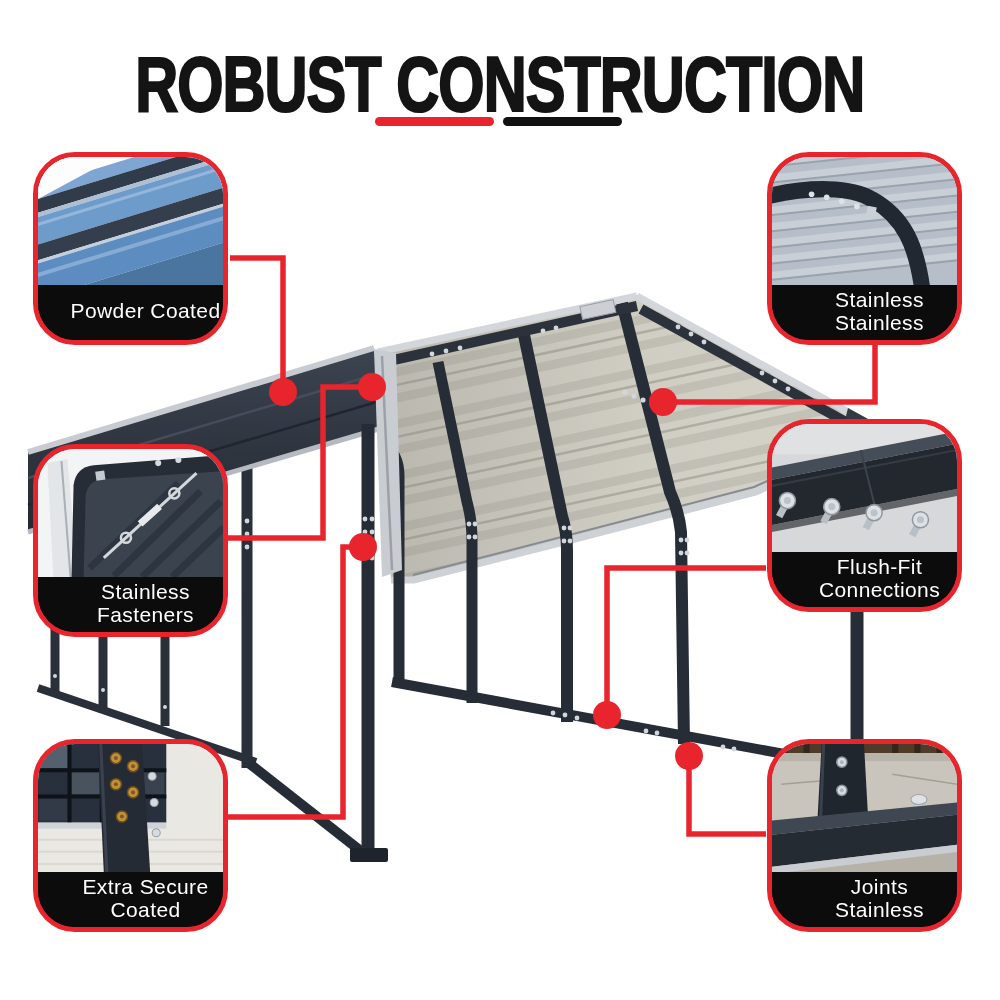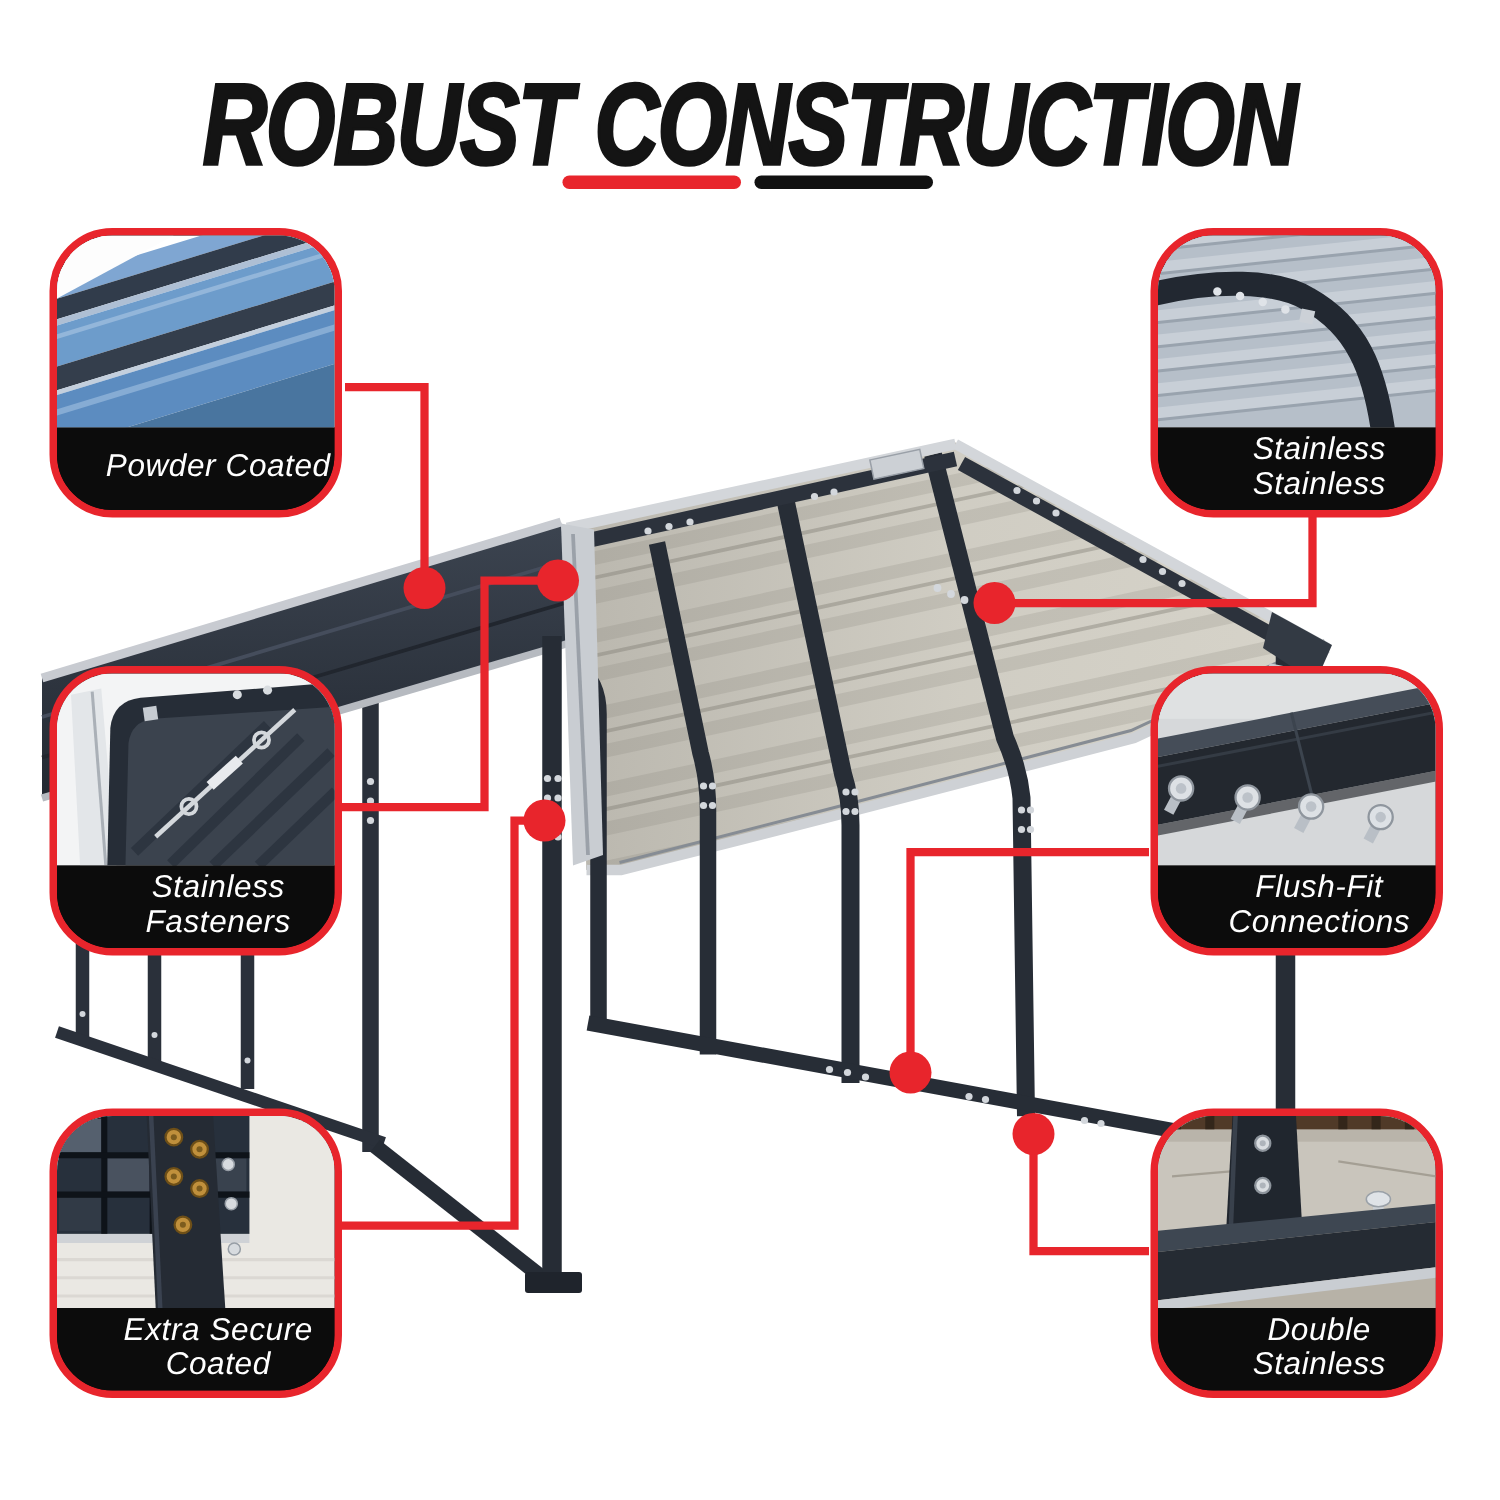--- a/index.html
+++ b/index.html
@@ -1,18 +1,18 @@
 <!DOCTYPE html>
 <html style="--accent: #e8252c; --band: #0c0c0c; --ink: #141414;"><head>
 <meta charset="utf-8">
 <style>
   :root { --accent:#e8252c; --ink:#141414; --band:#0c0c0c; }
   * { margin:0; padding:0; box-sizing:border-box; }
   body { background:#ffffff; font-family:"Liberation Sans", sans-serif; }
-  .stage { position:relative; width:1000px; height:1000px; background:#fff; overflow:hidden;font-style:italic; }
+  .stage { position:relative; width:1000px; height:1000px; background:#fff; overflow:hidden; }
 
   
   .title-wrap { position:absolute; left:0; top:40px; width:1000px; text-align:center; }
   .title { display:inline-block; font-size:62px; font-weight:bold; color:var(--ink);
            letter-spacing:-1px; transform:scale(0.96,1.24); transform-origin:center top;
            -webkit-text-stroke:1.8px var(--ink); white-space:nowrap; }
   .bars { position:absolute; left:0; top:117px; width:1000px; height:9px; }
   .bar { position:absolute; height:9px; border-radius:5px; top:0; }
   .bar.red  { left:375px; width:119px; background:var(--accent); }
   .bar.blk  { left:503px; width:119px; background:#111; }
@@ -282,21 +282,21 @@
           <circle cx="140" cy="11" r="3" fill="#d8dce0"></circle>
         <rect x="58" y="22" width="9" height="9" fill="#c6cbd1" transform="rotate(-8 62 26)"></rect>
       </svg>
     </div>
     <div class="band">
       <span>Stainless</span>
       <span>Fasteners</span>
     </div>
   </div>
 
-  <div class="callout" style="left:767px; top:444px;">
+  <div class="callout" style="left:767px; top:419px;">
     <div class="photo">
       <svg viewBox="0 0 185 127" preserveAspectRatio="xMidYMid slice">
         <rect width="185" height="127" fill="#d6d8da"></rect>
         <rect width="185" height="30" fill="#dfe1e2"></rect>
         <g transform="rotate(-11 92 63)">
           <rect x="-25" y="26" width="240" height="12" fill="#454d58"></rect>
           <rect x="-25" y="38" width="240" height="44" fill="#23282f"></rect>
           <line x1="-25" y1="44" x2="215" y2="44" stroke="#343b44" stroke-width="2"></line>
           <line x1="96" y1="26" x2="99" y2="82" stroke="#3c444e" stroke-width="2"></line>
           <rect x="-25" y="82" width="240" height="7" fill="#15191e" opacity="0.6"></rect>
@@ -400,18 +400,18 @@
         <polygon points="0,76 185,58 185,70 0,90" fill="#3e4752"></polygon>
         <polygon points="0,90 185,70 185,100 0,122" fill="#252b33"></polygon>
         <polygon points="0,122 185,100 185,107 0,129" fill="#c9cdd2"></polygon>
         <circle cx="70" cy="18" r="5" fill="#d9dde1" stroke="#8d949c" stroke-width="1.5"></circle>
           <circle cx="70" cy="18" r="2" fill="#aeb4bb"></circle>
         <circle cx="70" cy="46" r="5" fill="#d9dde1" stroke="#8d949c" stroke-width="1.5"></circle>
           <circle cx="70" cy="46" r="2" fill="#aeb4bb"></circle>
       </svg>
     </div>
     <div class="band">
-      <span>Double</span>
+      <span>Joints</span>
       <span>Stainless</span>
     </div>
   </div>
 
 </div>
 
 </body></html>

